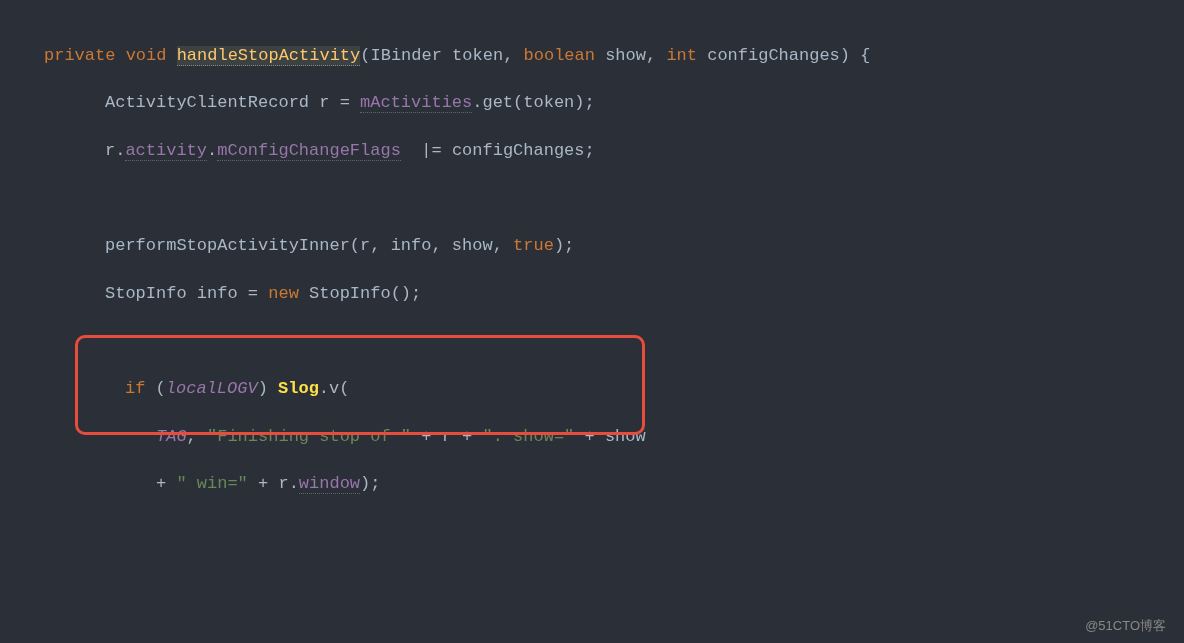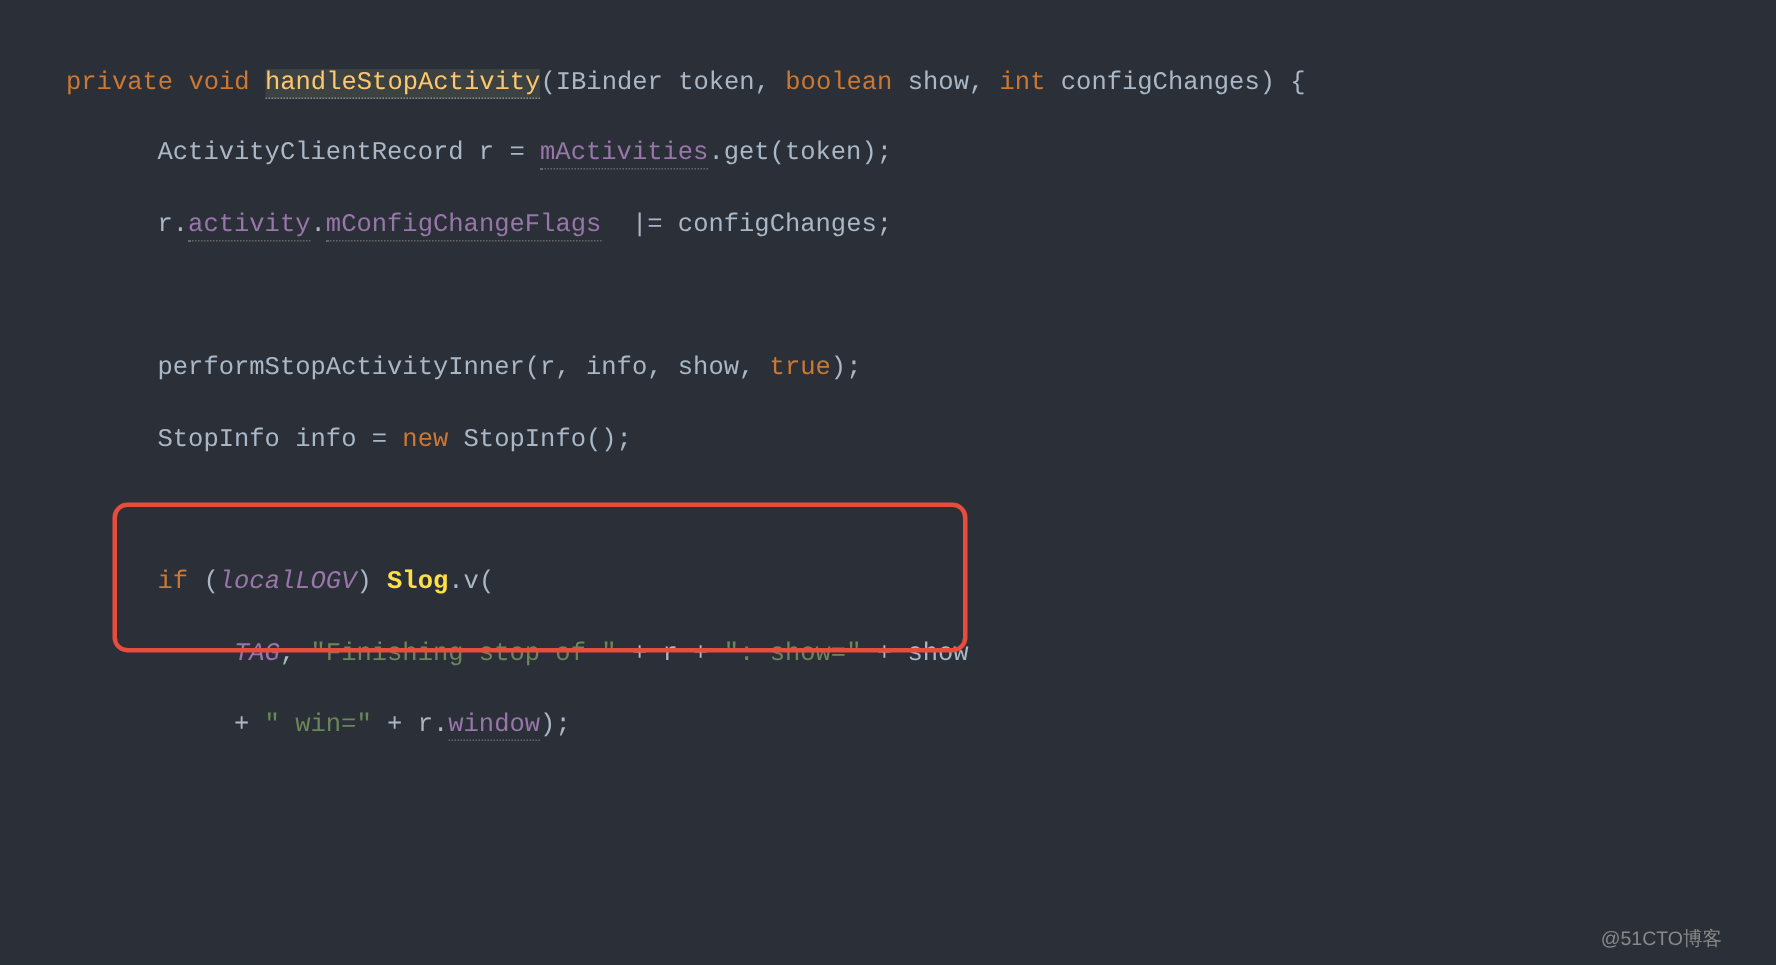--- a/index.html
+++ b/index.html
@@ -21,21 +21,21 @@
   .line { display: block; padding-left: 0; }
   .indent1 { padding-left: 44px; }
   .indent2 { padding-left: 105px; }
   .indent3 { padding-left: 156px; }
   
   .kw-private { color: #cc7832; }
   .kw-void { color: #cc7832; }
   .kw-boolean { color: #cc7832; }
   .kw-int { color: #cc7832; }
   .kw-new { color: #cc7832; }
-  .kw-if { color: #cc7832; }
+  .kw-if { color: #cc7832; margin-left: 20px; }
   .kw-true { color: #cc7832; }
   .method-name { color: #ffc66d; background: rgba(100,110,90,0.3); border-bottom: 1px dotted #888; }
   .field { color: #9876aa; border-bottom: 1px dotted #666; }
   .type { color: #a9b7c6; }
   .param { color: #a9b7c6; }
   .string { color: #6a8759; }
   .static-field { color: #9876aa; font-style: italic; }
   .classname { color: #fde047; font-weight: bold; }
   .normal { color: #a9b7c6; }
   
@@ -46,21 +46,21 @@
     width: 570px;
     height: 100px;
     border: 3px solid #e74c3c;
     border-radius: 10px;
     pointer-events: none;
   }
   
   .watermark {
     position: absolute;
     bottom: 8px;
-    right: 36px;
+    right: 18px;
     color: #888;
     font-size: 13px;
     font-family: sans-serif;
     margin-top: 44px;
   }
 </style>
 </head>
 <body>
 
 <div class="code-container">

